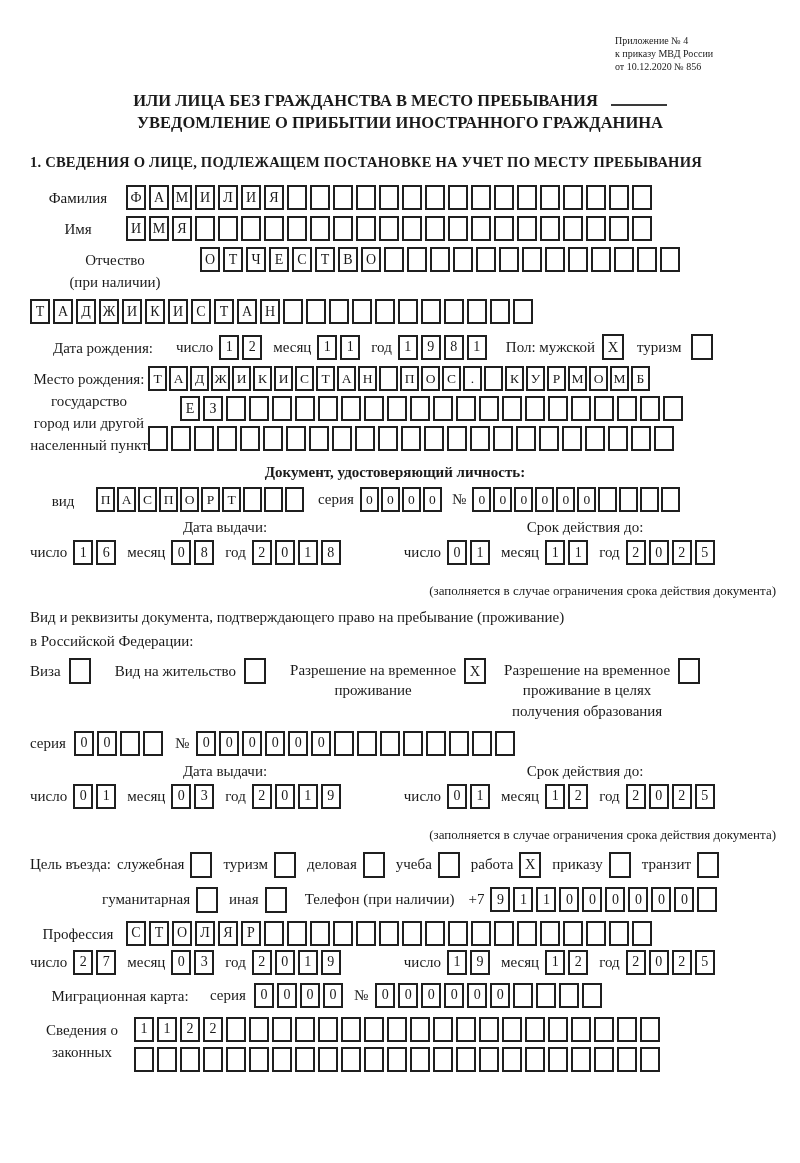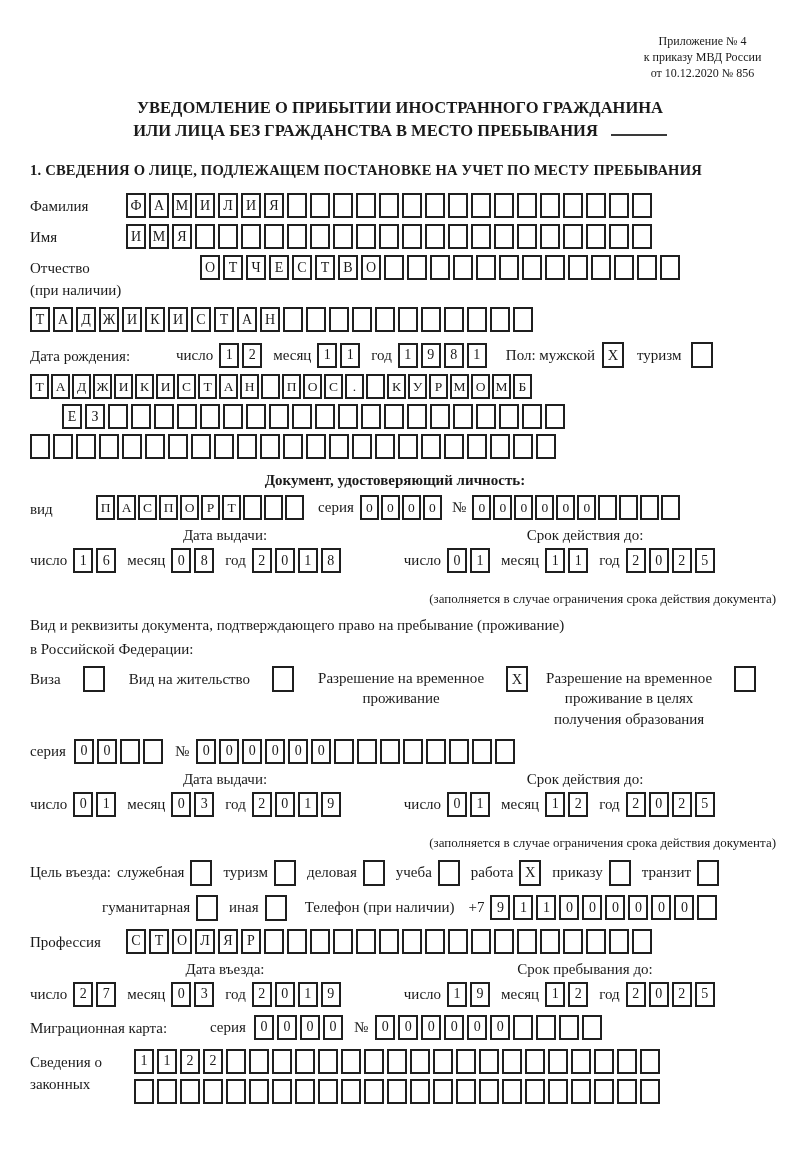--- a/index.html
+++ b/index.html
@@ -2,28 +2,28 @@
 <html><head>
 <meta charset="utf-8">
 <style>
   * { margin:0; padding:0; box-sizing:border-box; }
   html,body { background:#ffffff; }
   .page {
     width:800px; min-height:1163px; background:#fff; color:#1a1a1a;
     font-family:"Liberation Serif", serif; font-size:15px;
     padding:34px 10px 20px 30px; position:relative;
   }
-  .hdr { margin-left:585px; font-size:12px; line-height:1.32;text-align:center; }
+  .hdr { margin-left:585px; font-size:10px; line-height:1.32; }
   .hdr .block2 { margin-top:5px; }
   .forma { text-align:right; padding-right:30px; font-weight:bold; margin-top:16px; letter-spacing:.5px; }
   .title { text-align:center; font-weight:bold; font-size:16.5px; line-height:1.35; margin-top:16px; padding-right:20px;}
   .title-underline { display:inline-block; width:56px; border-bottom:2px solid #3a3a3a; margin-left:13px; }
   .sec-heading { font-weight:bold; font-size:14.6px; margin-top:20px; letter-spacing:.2px; }
 
-  .row { display:flex; align-items:flex-start; margin-top:6px; }
+  .row { display:flex; align-items:flex-start; margin-top:6px;text-align:center; }
   .row.vcenter { align-items:center; }
   .cells { display:flex; flex-wrap:nowrap; }
   .cell {
     flex:0 0 20px; width:20px; height:25px; border:2px solid #1f1f1f; margin-right:3px;
     display:flex; align-items:center; justify-content:center; font-size:14px; background:#fff;
   }
   .cells-sm .cell { flex-basis:19px; width:19px; margin-right:2px; font-size:13.5px; }
   .cbx {
     flex:0 0 22px; width:22px; height:26px; border:2px solid #1f1f1f;
     display:flex; align-items:center; justify-content:center; font-size:14.5px; background:#fff;
@@ -42,21 +42,21 @@
   .dh1 { flex:0 0 390px; text-align:center; }
   .dh2 { flex:0 0 330px; text-align:center; }
   .date-row { display:flex; align-items:center; margin-top:4px; }
   .dgroup { display:flex; align-items:center; }
   .dgroup .dl { margin-right:6px; }
   .dgroup .cells { margin-right:8px; }
   .dgap { width:52px; }
   .note-right { text-align:right; font-size:13px; margin-top:18px; padding-right:14px; }
 
   .opts-row { display:flex; align-items:flex-start; margin-top:8px; }
-  .opt { display:flex; align-items:flex-start;gap:14px; }
+  .opt { display:flex; align-items:flex-start; }
   .opt .single { line-height:26px; margin-right:8px; }
   .opt .multi { white-space:pre-line; text-align:center; line-height:1.35; margin-right:8px; padding-top:2px; }
   .purpose-row { display:flex; align-items:center; margin-top:9px; }
   .purpose-row .plabel { margin-right:6px; }
   .purpose-row .cbx { margin-right:11px; }
   .bp-rows .cells { margin-bottom:5px; }
   .mt10 { margin-top:10px; }
   .mt14 { margin-top:14px; }
 </style>
 </head>
@@ -64,22 +64,22 @@
 
 <div class="page">
 
   <div class="hdr">
     <div>Приложение № 4</div>
     <div>к приказу МВД России</div>
     <div>от 10.12.2020 № 856</div>
   </div>
 
   <div class="title">
+    <div><span>ИЛИ ЛИЦА БЕЗ ГРАЖДАНСТВА В МЕСТО ПРЕБЫВАНИЯ</span><span class="title-underline"></span></div>
     <div>УВЕДОМЛЕНИЕ О ПРИБЫТИИ ИНОСТРАННОГО ГРАЖДАНИНА</div>
-    <div><span>ИЛИ ЛИЦА БЕЗ ГРАЖДАНСТВА В МЕСТО ПРЕБЫВАНИЯ</span><span class="title-underline"></span></div>
   </div>
 
   <div class="sec-heading">1. СВЕДЕНИЯ О ЛИЦЕ, ПОДЛЕЖАЩЕМ ПОСТАНОВКЕ НА УЧЕТ ПО МЕСТУ ПРЕБЫВАНИЯ</div>
 
   <div class="row mt14">
     <div class="lbl w96">Фамилия</div>
     <div class="cells">
         <div class="cell">Ф</div>
         <div class="cell">А</div>
         <div class="cell">М</div>
@@ -213,20 +213,26 @@
           <div class="cell">1</div>
         </div>
     </div>
     <span class="dl" style="margin-left:8px;margin-right:7px">Пол: мужской</span>
     <div class="cbx">X</div>
     <span class="dl" style="margin-left:13px;margin-right:9px">туризм</span>
     <div class="cbx"></div>
   </div>
 
   <div class="row">
+    <div class="lbl lbl-2l w118">
+      <span>Место рождения:</span>
+      <span>государство</span>
+      <span>город или другой</span>
+      <span>населенный пункт</span>
+    </div>
     <div class="bp-rows">
       <div class="cells cells-sm">
           <div class="cell">Т</div>
           <div class="cell">А</div>
           <div class="cell">Д</div>
           <div class="cell">Ж</div>
           <div class="cell">И</div>
           <div class="cell">К</div>
           <div class="cell">И</div>
           <div class="cell">С</div>
@@ -543,24 +549,20 @@
         <div class="cell"></div>
         <div class="cell"></div>
         <div class="cell"></div>
         <div class="cell"></div>
         <div class="cell"></div>
         <div class="cell"></div>
         <div class="cell"></div>
       </div>
   </div>
 
-  <div class="date-headings">
-    <div class="dh1">Дата въезда:</div>
-    <div class="dh2">Срок пребывания до:</div>
-  </div>
   <div class="date-row">
     <div class="dgroup">
       <span class="dl">число</span>
       <div class="cells">
           <div class="cell">2</div>
           <div class="cell">7</div>
         </div>
       <span class="dl">месяц</span>
       <div class="cells">
           <div class="cell">0</div>

